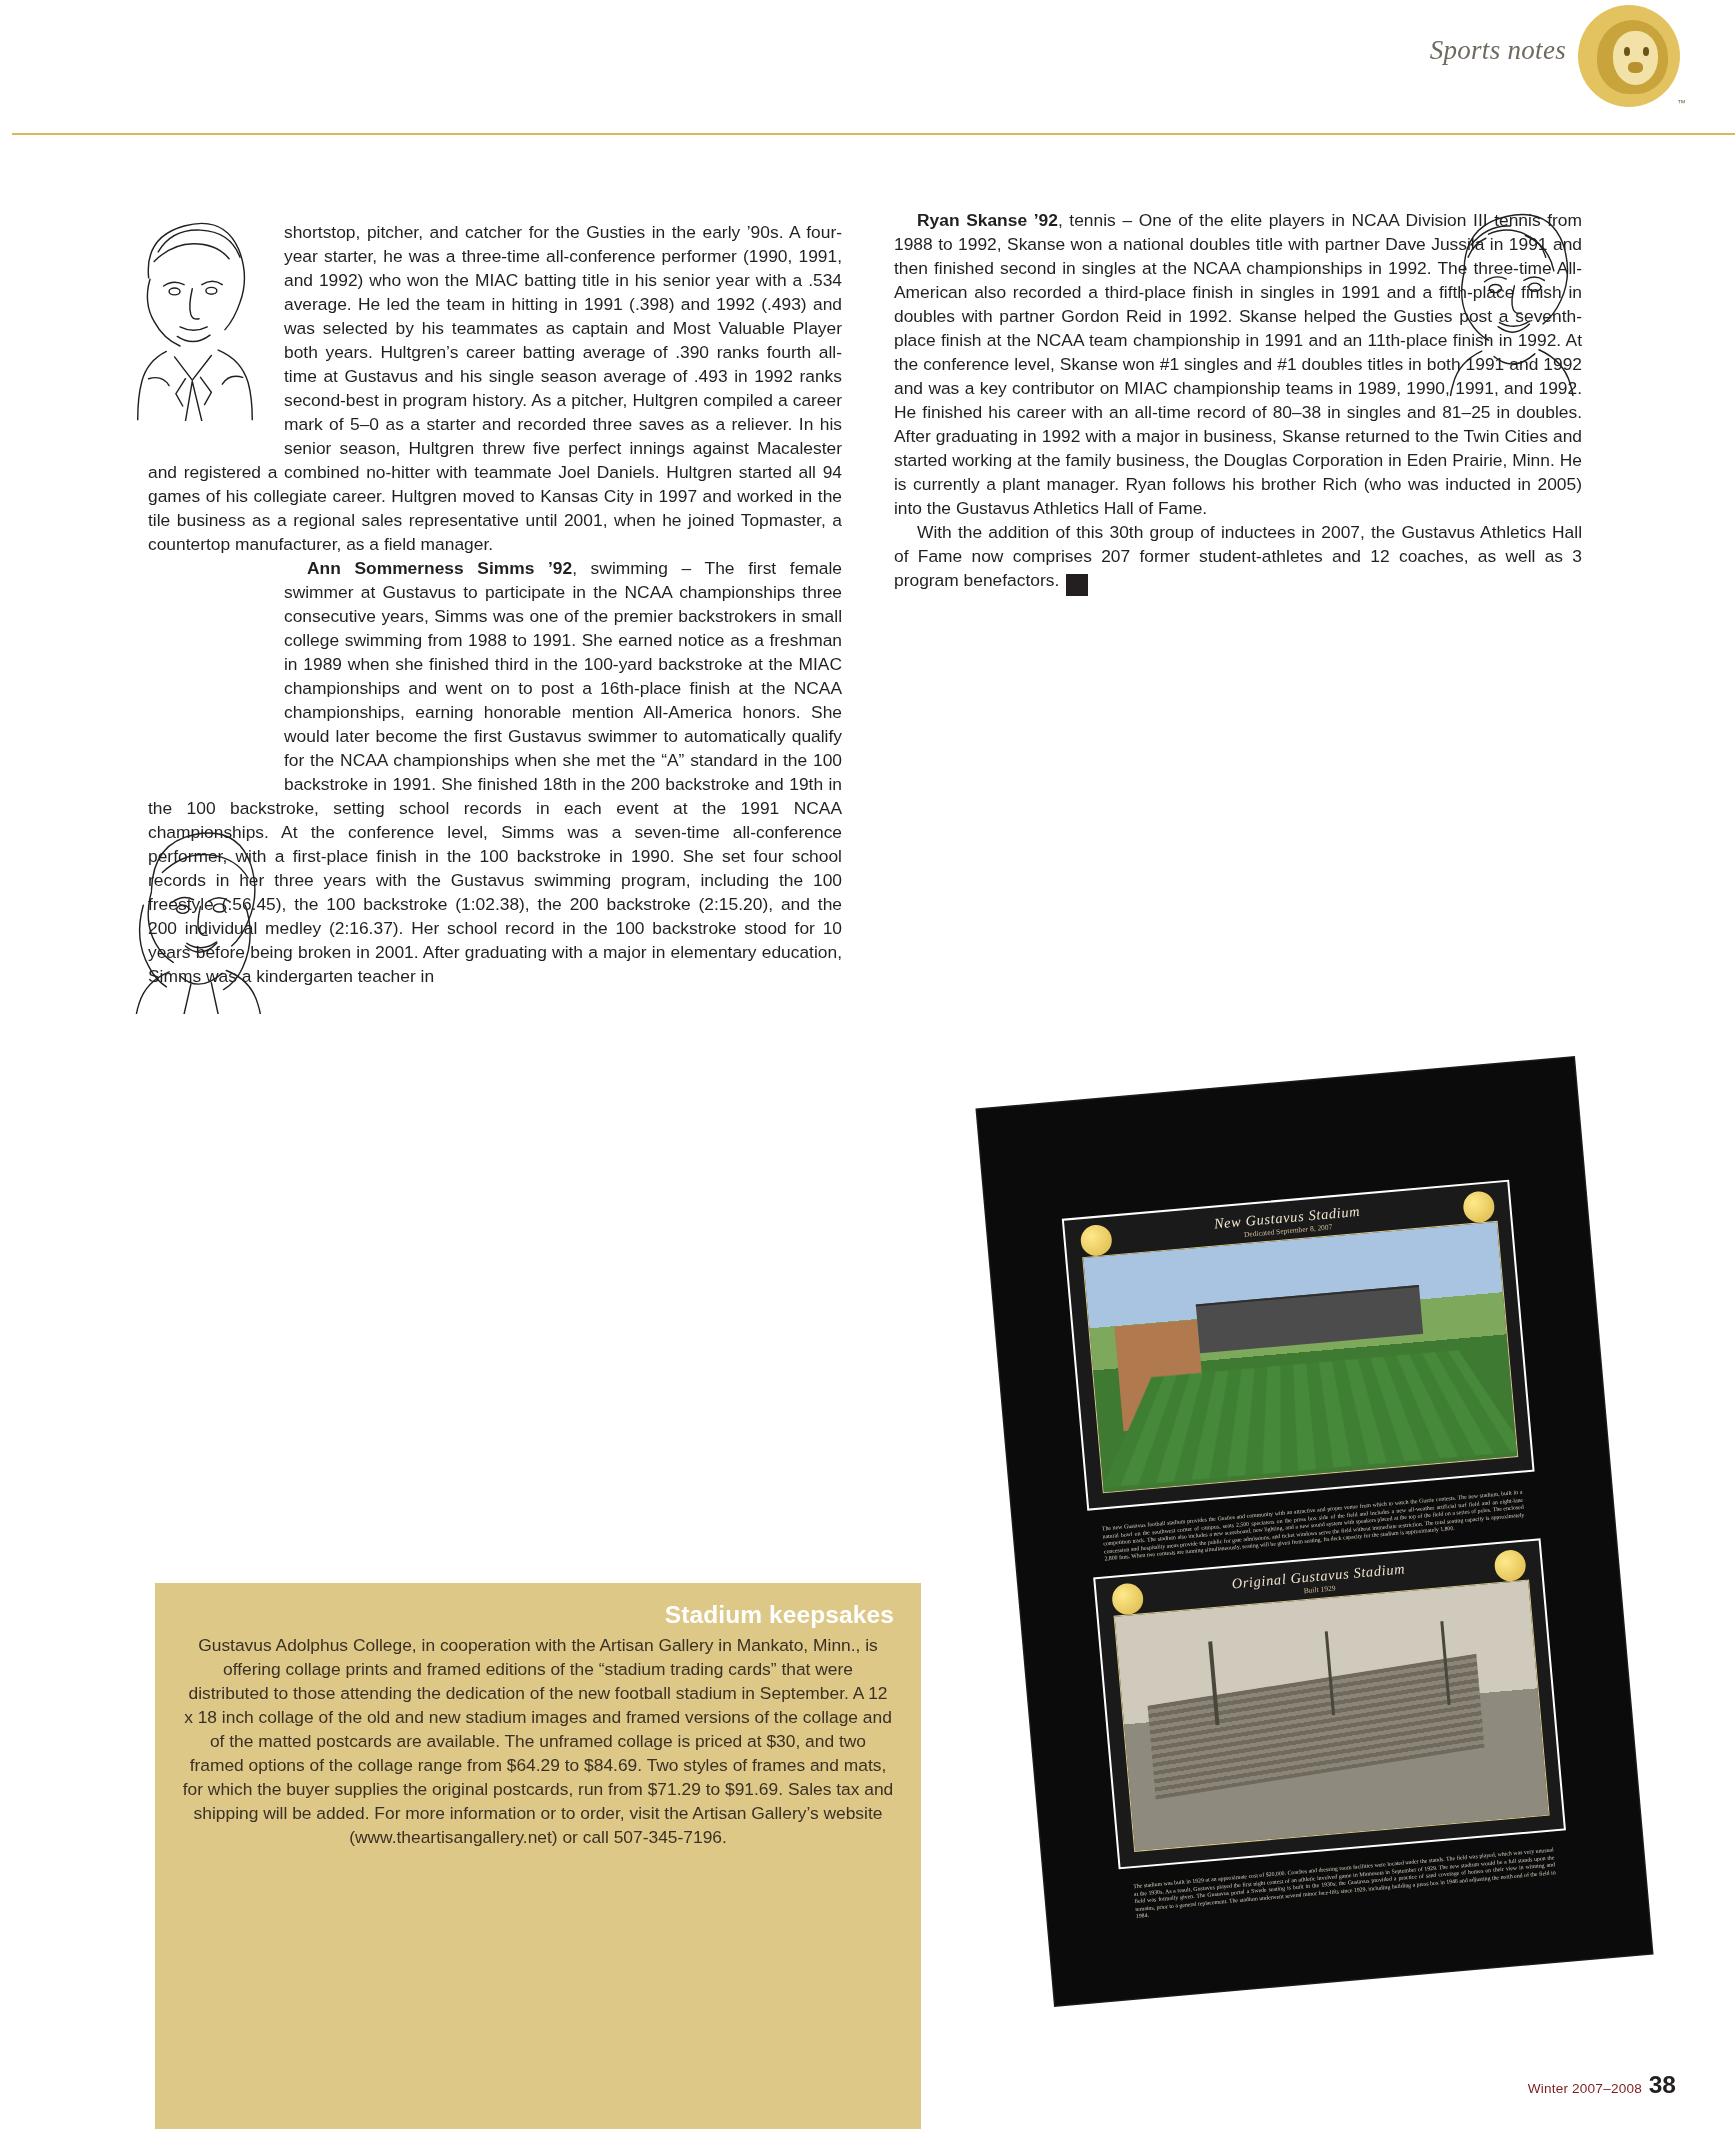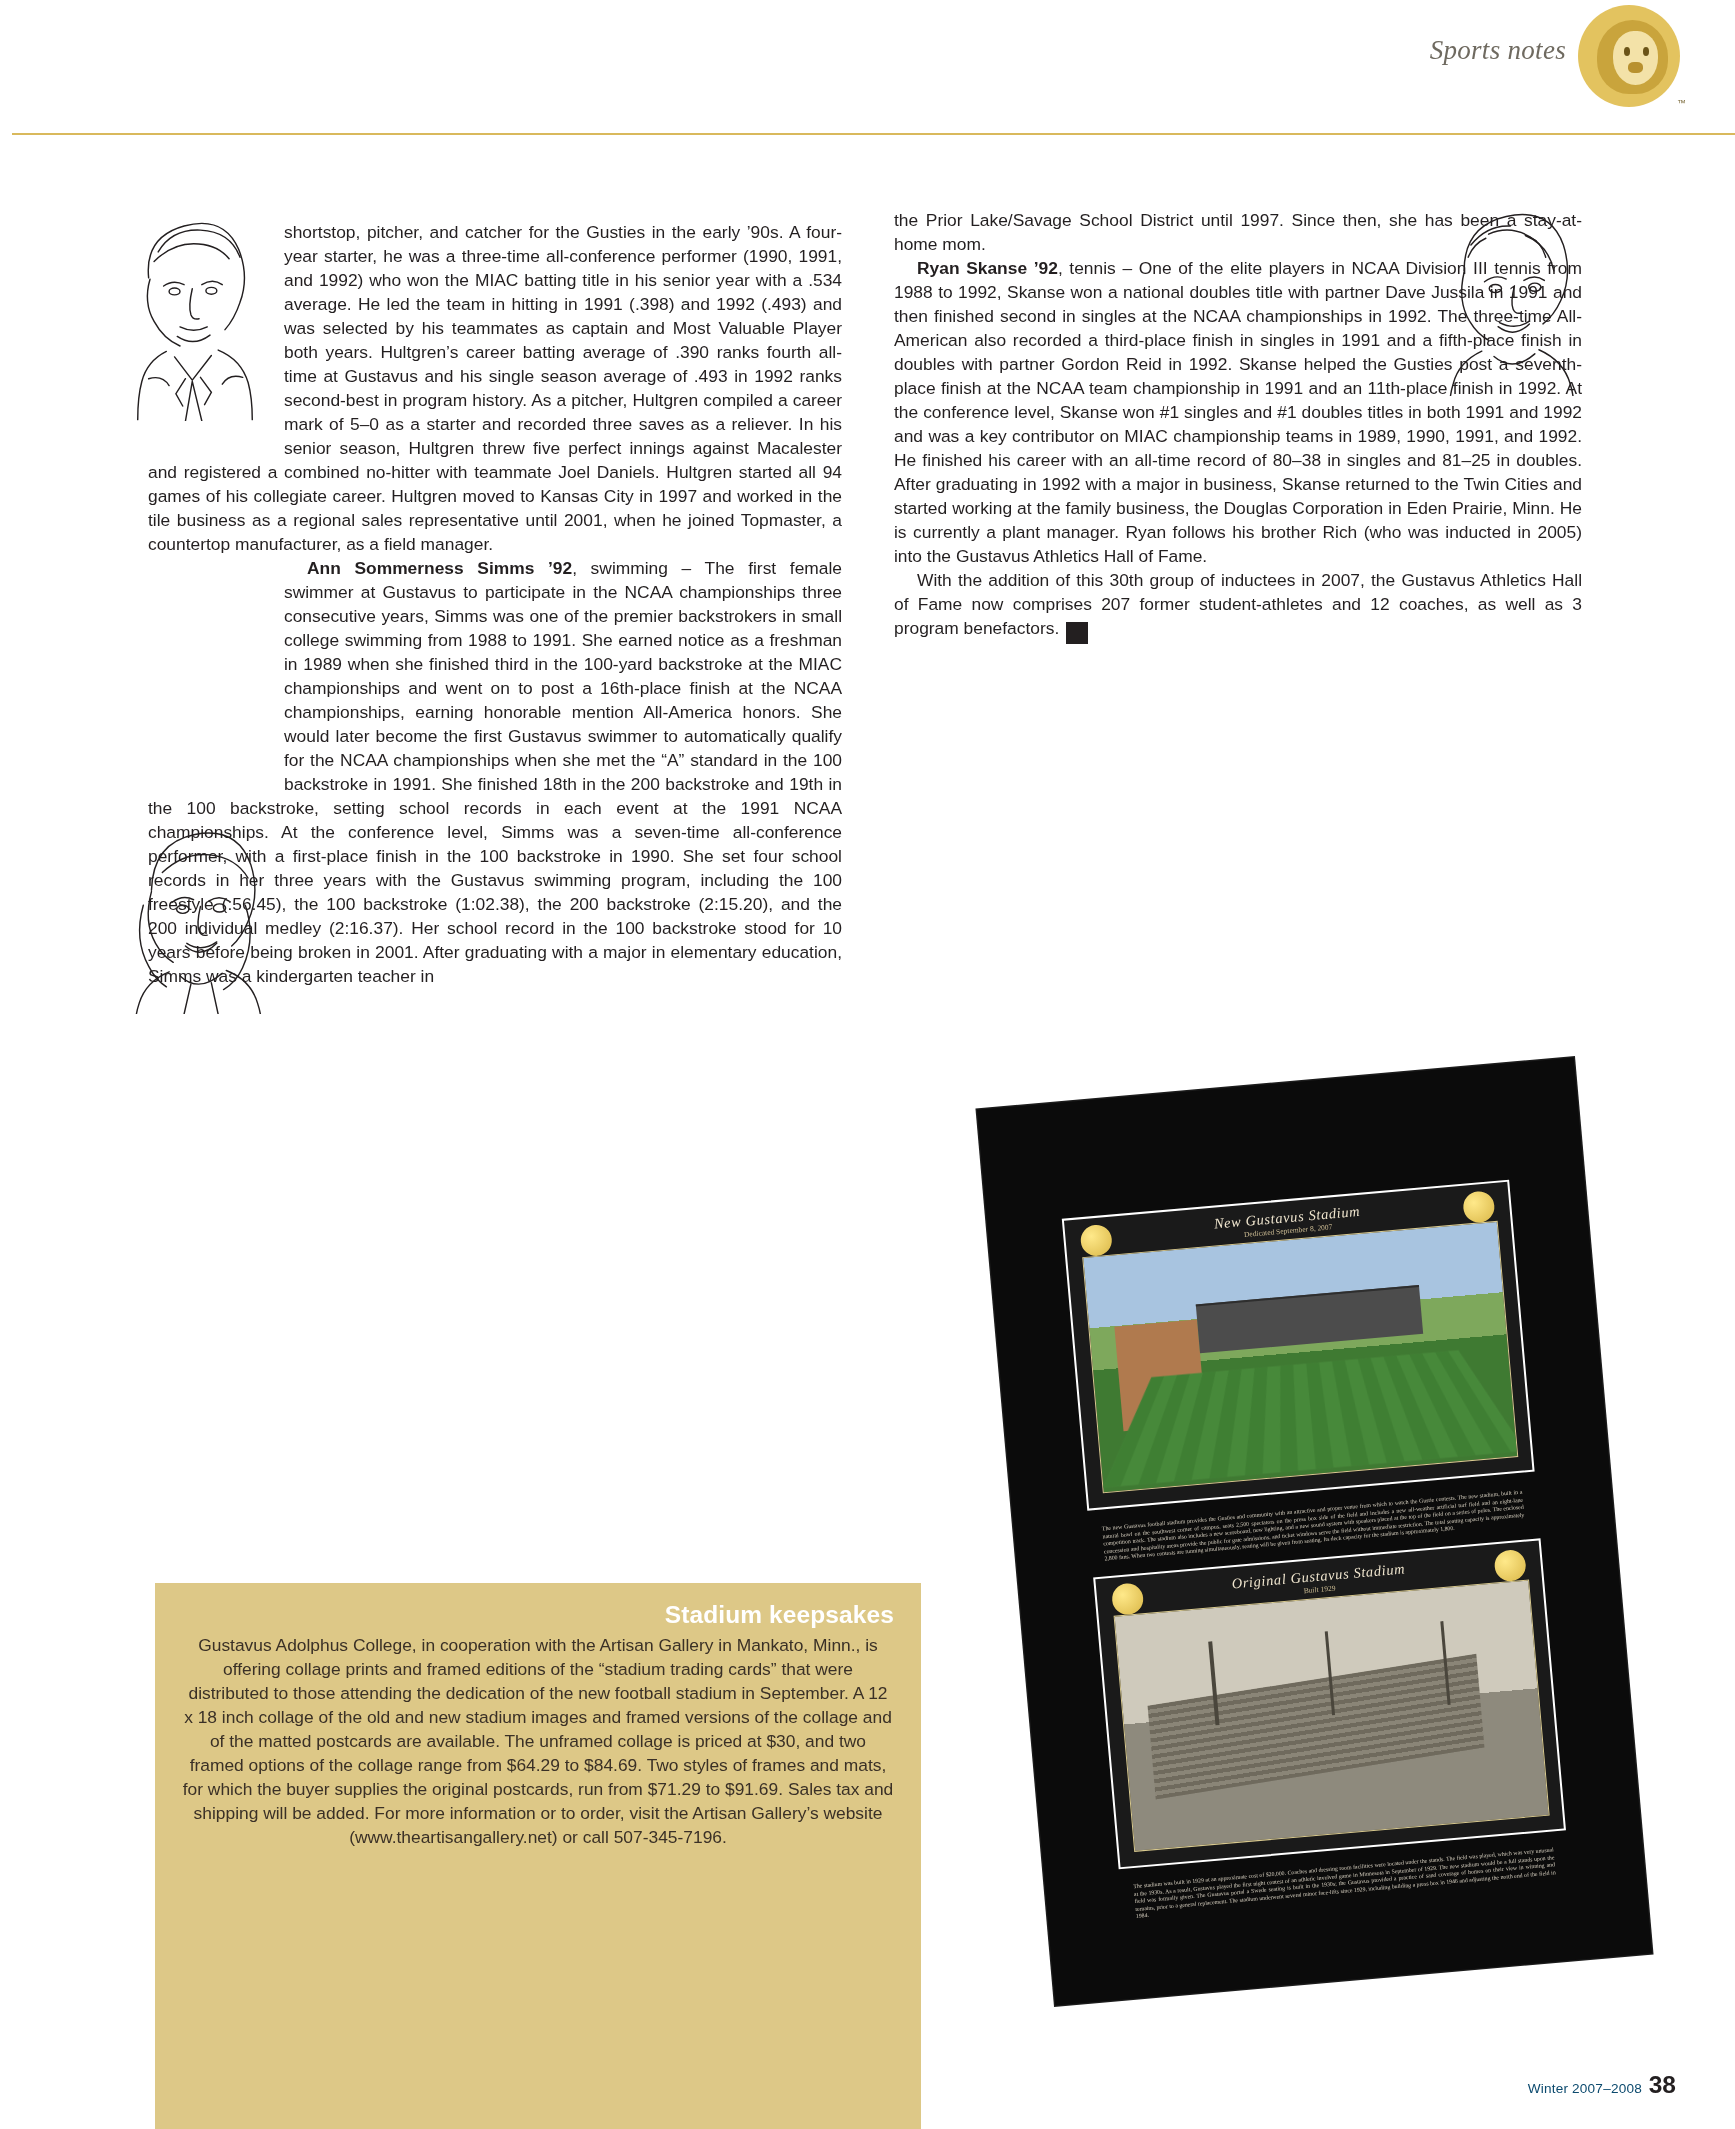--- a/index.html
+++ b/index.html
@@ -300,21 +300,21 @@
   
   .footer {
     position: absolute;
     right: 60px;
     bottom: 30px;
     text-align: right;
     white-space: nowrap;
   }
   .footer .issue {
     font-size: 13.6px;
-    color: #0c4a6e;
+    color: #7f1d1d;
     letter-spacing: 0.2px;
   }
   .footer .pagenum {
     font-size: 24.5px;
     font-weight: bold;
     margin-left: 6.8px;
   }
 </style>
 </head>
 <body>
@@ -406,21 +406,20 @@
 <div class="col" id="col-left">
   <div class="float-left-shape shape-hultgren"></div>
   <p>shortstop, pitcher, and catcher for the Gusties in the early ’90s. A four-year starter, he was a three-time all-conference performer (1990, 1991, and 1992) who won the MIAC batting title in his senior year with a .534 average. He led the team in hitting in 1991 (.398) and 1992 (.493) and was selected by his teammates as captain and Most Valuable Player both years. Hultgren’s career batting average of .390 ranks fourth all-time at Gustavus and his single season average of .493 in 1992 ranks second-best in program history. As a pitcher, Hultgren compiled a career mark of 5–0 as a starter and recorded three saves as a reliever. In his senior season, Hultgren threw five perfect innings against Macalester and registered a combined no-hitter with teammate Joel Daniels. Hultgren started all 94 games of his collegiate career. Hultgren moved to Kansas City in 1997 and worked in the tile business as a regional sales representative until 2001, when he joined Topmaster, a countertop manufacturer, as a field manager.</p>
   <div style="clear:both;"></div>
   <div class="float-left-shape shape-simms"></div>
   <p class="indent"><b class="name">Ann Sommerness Simms ’92</b><span>, swimming – The first female swimmer at Gustavus to participate in the NCAA championships three consecutive years, Simms was one of the premier backstrokers in small college swimming from 1988 to 1991. She earned notice as a freshman in 1989 when she finished third in the 100-yard backstroke at the MIAC championships and went on to post a 16th-place finish at the NCAA championships, earning honorable mention All-America honors. She would later become the first Gustavus swimmer to automatically qualify for the NCAA championships when she met the “A” standard in the 100 backstroke in 1991. She finished 18th in the 200 backstroke and 19th in the 100 backstroke, setting school records in each event at the 1991 NCAA championships. At the conference level, Simms was a seven-time all-conference performer, with a first-place finish in the 100 backstroke in 1990. She set four school records in her three years with the Gustavus swimming program, including the 100 freestyle (:56.45), the 100 backstroke (1:02.38), the 200 backstroke (2:15.20), and the 200 individual medley (2:16.37). Her school record in the 100 backstroke stood for 10 years before being broken in 2001. After graduating with a major in elementary education, Simms was a kindergarten teacher in</span></p>
   <div style="clear:both;"></div>
 </div>
 
 <div class="col" id="col-right">
-  <p>the Prior Lake/Savage School District until 1997. Since then, she has been a stay-at-home mom.</p>
   <p class="indent"><b class="name">Ryan Skanse ’92</b><span>, tennis – One of the elite players in NCAA Division III tennis from 1988 to 1992, Skanse won a national doubles title with partner Dave Jussila in 1991 and then finished second in singles at the NCAA championships in 1992. The three-time All-American also recorded a third-place finish in singles in 1991 and a fifth-place finish in doubles with partner Gordon Reid in 1992. Skanse helped the Gusties post a seventh-place finish at the NCAA team championship in 1991 and an 11th-place finish in 1992. At the conference level, Skanse won #1 singles and #1 doubles titles in both 1991 and 1992 and was a key contributor on MIAC championship teams in 1989, 1990, 1991, and 1992. He finished his career with an all-time record of 80–38 in singles and 81–25 in doubles. After graduating in 1992 with a major in business, Skanse returned to the Twin Cities and started working at the family business, the Douglas Corporation in Eden Prairie, Minn. He is currently a plant manager. Ryan follows his brother Rich (who was inducted in 2005) into the Gustavus Athletics Hall of Fame.</span></p>
   <p class="indent"><span>With the addition of this 30th group of inductees in 2007, the Gustavus Athletics Hall of Fame now comprises 207 former student-athletes and 12 coaches, as well as 3 program benefactors.</span><span class="end-glyph">G</span></p>
 </div>
 
 <div id="photo">
   <div class="board">
 
     <div class="card card-top">
       <div class="card-title">New Gustavus Stadium</div>
       <div class="card-sub">Dedicated September 8, 2007</div>

